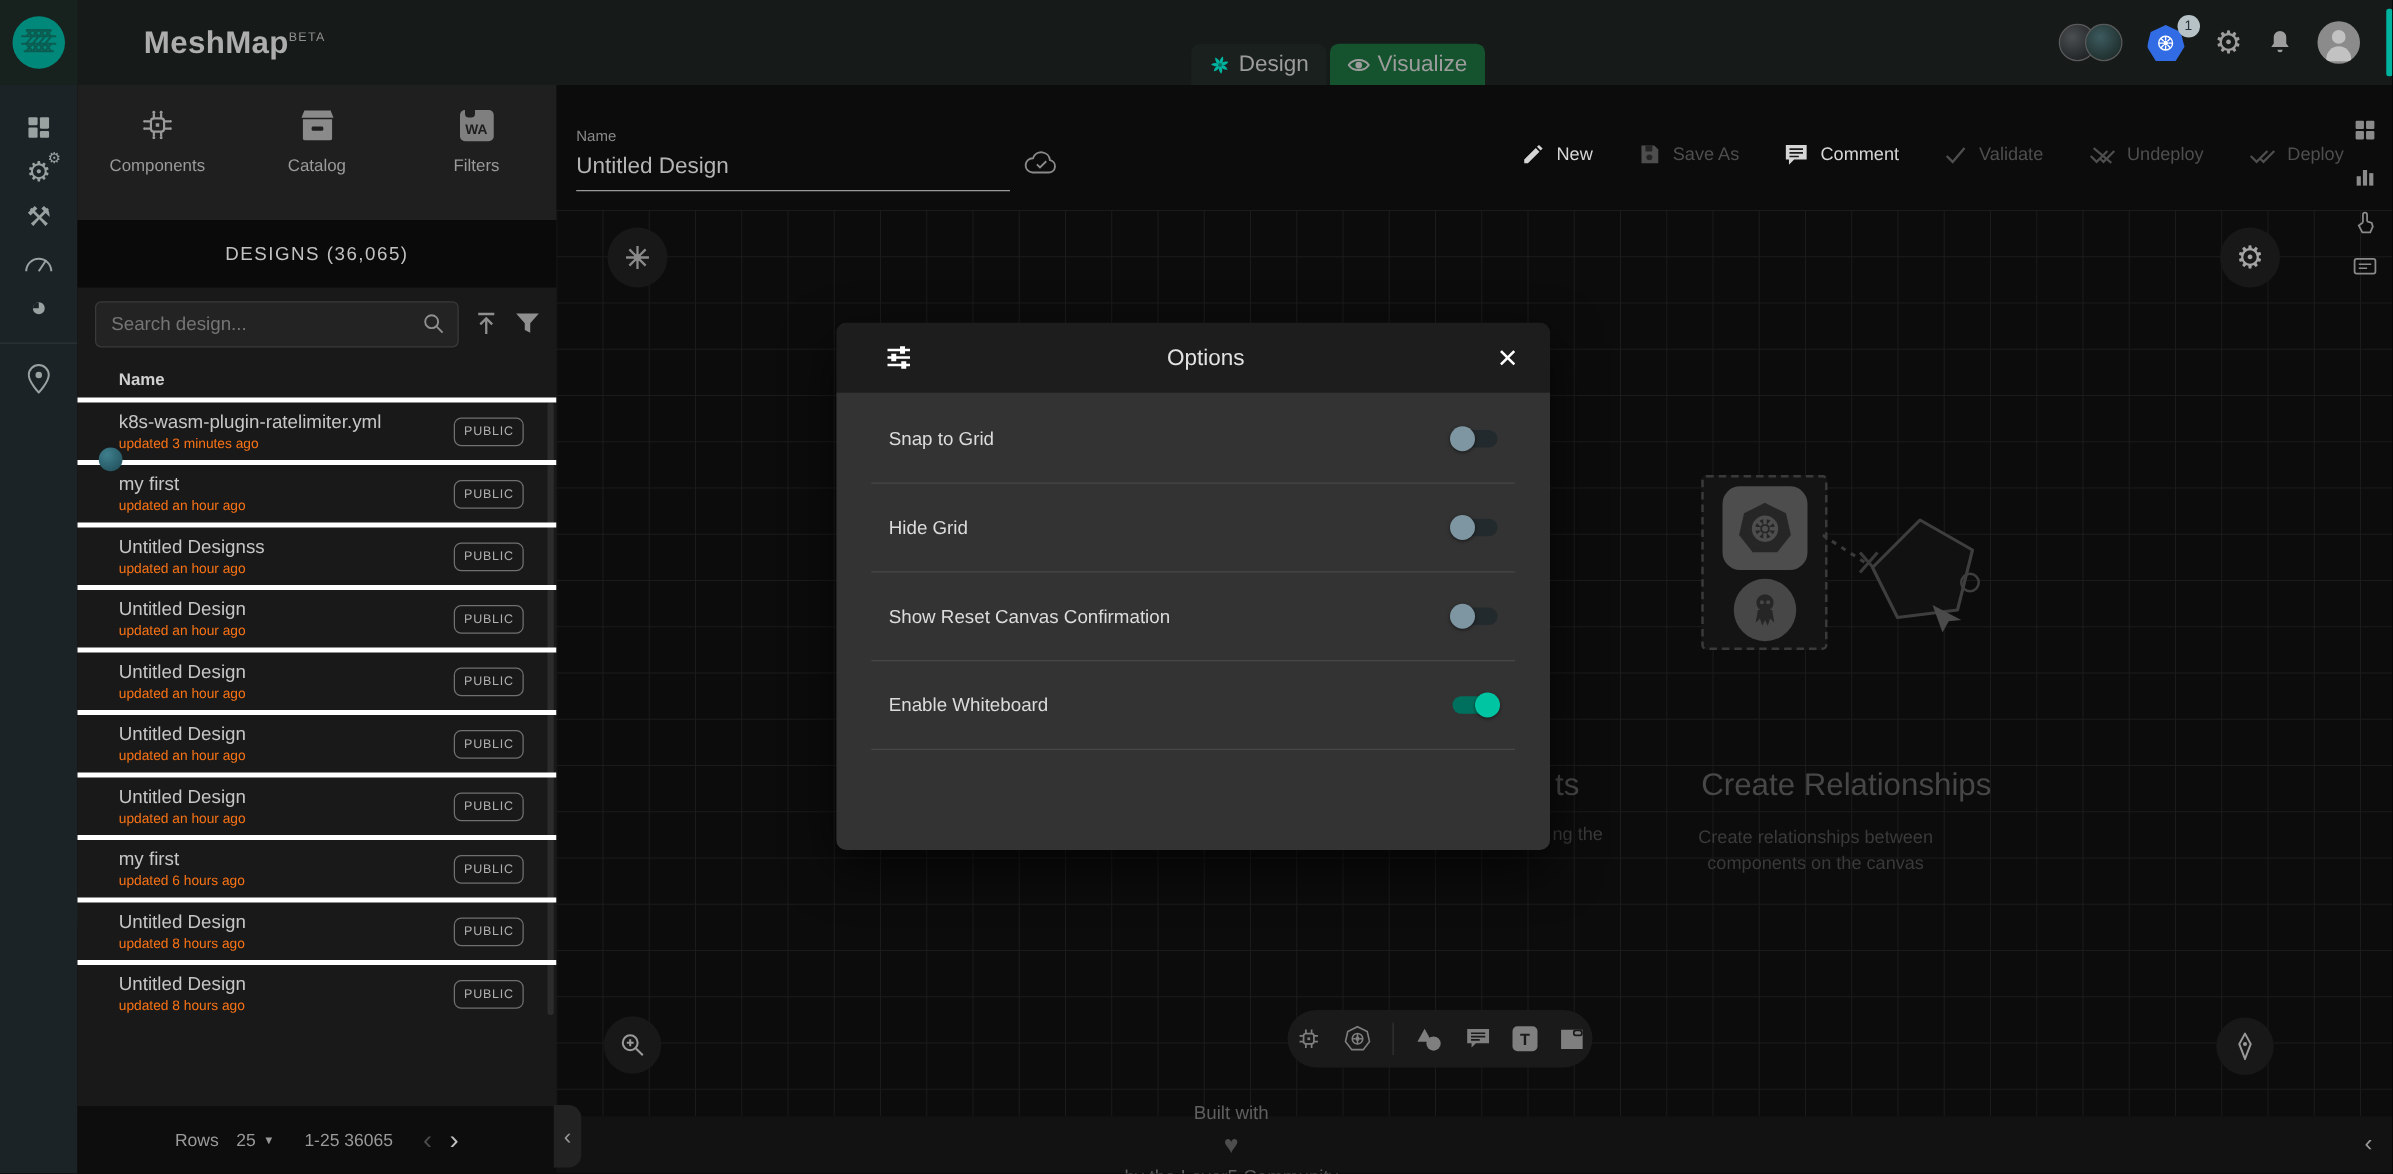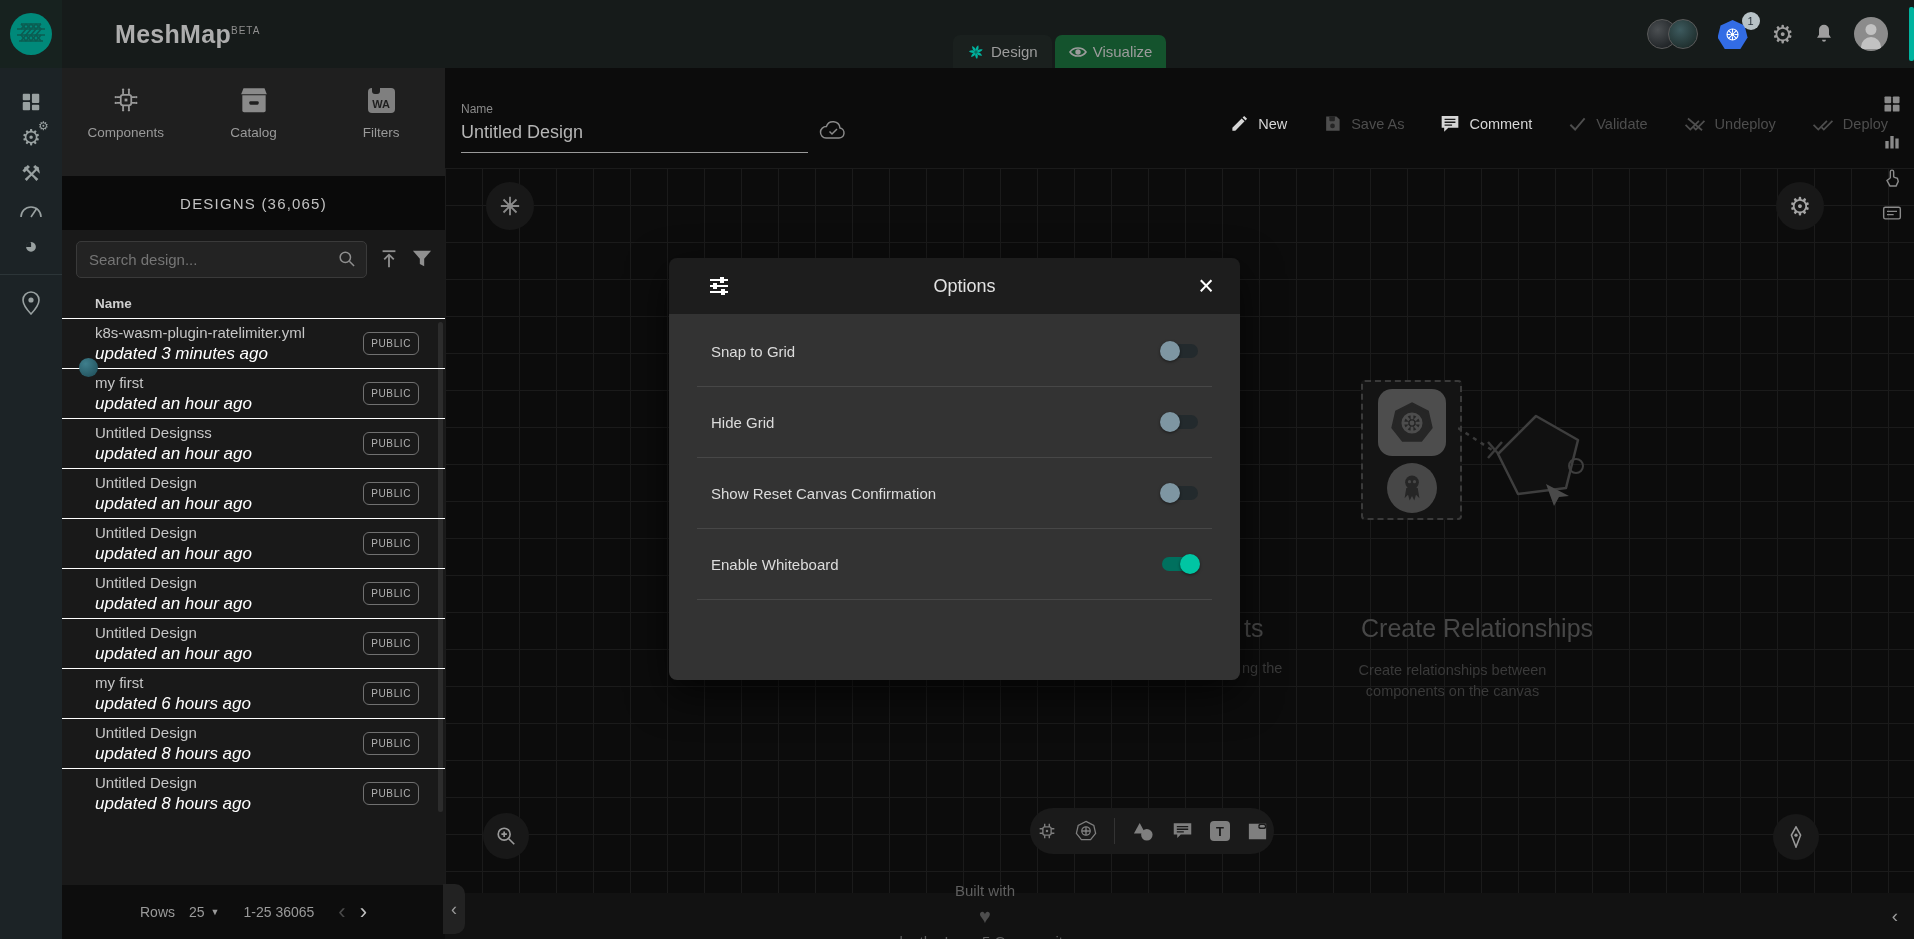--- a/index.html
+++ b/index.html
@@ -7,21 +7,21 @@
   body { font-family:"Liberation Sans", sans-serif; }
   .stage { position:relative; width:1914px; height:939px; background:#0c0c0c; overflow:hidden; }
 
   
   .header { position:absolute; left:0; top:0; width:1914px; height:68px; background:#161b1a; z-index:30; }
   .logo-tile { position:absolute; left:0; top:0; width:62px; height:68px; background:#17221f; display:flex; align-items:center; justify-content:center; cursor:pointer; }
   .logo-circle { width:42px; height:42px; border-radius:50%; background:#00897a; display:flex; align-items:center; justify-content:center; overflow:hidden; }
   .app-title { position:absolute; left:115px; top:20px; color:#adadad; font-size:25px; font-weight:bold; letter-spacing:.3px; }
   .app-title sup { font-size:10px; font-weight:normal; color:#8f8f8f; letter-spacing:1px; vertical-align:super; }
   .mode-tabs { position:absolute; left:953px; bottom:0; display:flex; }
-  .mode-tab { height:33px; display:flex; align-items:center; gap:6px; padding:0 14px; border-radius:7px 7px 0 0; color:#9c9c9c; font-size:15px; cursor:pointer; }
+  .mode-tab { height:33px; display:flex; align-items:center; gap:6px; padding:0 14px; border-radius:7px 7px 0 0; color:#9c9c9c; font-size:18px; cursor:pointer; }
   .mode-tab.design { background:#1a201e; }
   .mode-tab.visualize { background:#14532d; margin-left:3px; }
   .header-right { position:absolute; right:26px; top:0; height:68px; display:flex; align-items:center; gap:20px; }
   .avatar-pair { display:flex; }
   .avatar-photo { width:30px; height:30px; border-radius:50%; border:1.5px solid #5a5a5a; background:radial-gradient(circle at 35% 35%, #4b4f52, #23272a 70%); cursor:pointer; }
   .avatar-photo + .avatar-photo { margin-left:-9px; background:radial-gradient(circle at 40% 35%, #3d5a5e, #20302f 75%); }
   .k8s-wrap { position:relative; width:34px; height:32px; cursor:pointer; }
   .k8s-hepta { position:absolute; left:0; top:2px; width:30px; height:29px; background:#326CE5; clip-path:polygon(50% 0%, 90% 19%, 100% 60%, 76% 100%, 24% 100%, 0% 60%, 10% 19%); display:flex; align-items:center; justify-content:center; }
   .k8s-badge { position:absolute; right:-8px; top:-6px; width:18px; height:18px; border-radius:50%; background:#b7c2c6; color:#27313a; font-size:11px; display:flex; align-items:center; justify-content:center; }
   .hdr-icon { color:#9e9e9e; cursor:pointer; display:flex; align-items:center; }
@@ -55,43 +55,43 @@
   .panel-band { height:54px; background:#0a0a0a; display:flex; align-items:center; justify-content:center; color:#c2c2c2; font-size:15px; letter-spacing:1.2px; }
   .search-row { height:58px; display:flex; align-items:center; padding:0 12px 0 14px; gap:11px; }
   .search-wrap { position:relative; flex:1; }
   .search-input { width:100%; height:37px; background:#232323; border:1px solid #3a3a3a; border-radius:5px; color:#bdbdbd; font-size:15px; padding:0 36px 0 12px; outline:none; font-family:"Liberation Sans",sans-serif; }
   .search-input::placeholder { color:#757575; }
   .search-glass { position:absolute; right:10px; top:8px; color:#8f8f8f; }
   .tool-ic { color:#8f8f8f; cursor:pointer; display:flex; }
   .col-head { height:30px; display:flex; align-items:center; padding-left:33px; color:#cfcfcf; font-size:13.5px; font-weight:bold; }
   .rows { position:relative; }
   .rowscroll { position:absolute; right:2px; top:4px; width:5px; height:490px; background:#2c2c2c; border-radius:3px; }
-  .drow { height:50px; border-top:1px solid #ffffff; display:flex; align-items:center; padding:0 26px 0 33px; cursor:pointer; position:relative; }
+  .drow { height:50px; border-top:4px solid #ffffff; display:flex; align-items:center; padding:0 26px 0 33px; cursor:pointer; position:relative; }
   .drow-text { display:flex; flex-direction:column; gap:3px; }
   .drow-name { color:#c6c6c6; font-size:15px; }
-  .drow-updated { color:#ffffff; font-size:17px; font-style:italic; }
+  .drow-updated { color:#f97316; font-size:11px; }
   .pub-badge { margin-left:auto; border:1px solid #707070; border-radius:6px; color:#b0b0b0; font-size:10px; letter-spacing:.6px; padding:5px 7px; }
   .mini-avatar { position:absolute; left:17px; bottom:-9px; width:19px; height:19px; border-radius:50%; background:radial-gradient(circle at 35% 30%, #3f7f8d, #1d4a54); z-index:2; }
   .pagination { margin-top:auto; height:54px; background:#0d0d0d; display:flex; align-items:center; justify-content:center; gap:14px; color:#9a9a9a; font-size:14px; }
   .page-size { display:flex; align-items:center; gap:6px; cursor:pointer; }
   .page-size .caret { font-size:9px; }
   .page-range { margin:0 10px; color:#9a9a9a; }
   .page-prev { color:#4a4a4a; font-size:22px; line-height:1; cursor:default; }
   .page-next { color:#c0c0c0; font-size:22px; line-height:1; cursor:pointer; }
   .panel-collapse { position:absolute; left:443px; top:884px; width:22px; height:50px; background:#222; border-radius:0 10px 10px 0; display:flex; align-items:center; justify-content:center; color:#9a9a9a; font-size:18px; cursor:pointer; z-index:25; }
 
   
   .canvas { position:absolute; left:445px; top:68px; right:0; bottom:0; background:#0c0c0c; }
   .canvas-grid { position:absolute; left:0; right:0; top:100px; bottom:46px;
     background-image:linear-gradient(#1b1b1b 1px, transparent 1px), linear-gradient(90deg,#1b1b1b 1px, transparent 1px);
     background-size:37px 37px; }
   .name-label { position:absolute; left:16px; top:34px; color:#8a8a8a; font-size:12px; }
   .name-input { position:absolute; left:16px; top:50px; width:347px; background:transparent; border:none; border-bottom:1px solid #9a9a9a; color:#b5b5b5; font-size:18px; padding:4px 0 9px 0; outline:none; font-family:"Liberation Sans",sans-serif; }
   .cloud-ic { position:absolute; left:374px; top:52px; color:#8a8a8a; }
-  .dtoolbar { position:absolute; right:26px; top:46px; display:flex; gap:36px; }
+  .dtoolbar { position:absolute; right:39px; top:46px; display:flex; gap:36px; }
   .dbtn { display:flex; align-items:center; gap:9px; font-size:14.5px; cursor:pointer; }
   .dbtn.enabled { color:#d6d6d6; }
   .dbtn.disabled { color:#4e4e4e; cursor:default; }
   .circ-btn { position:absolute; width:48px; height:48px; border-radius:50%; background:#181818; display:flex; align-items:center; justify-content:center; color:#9a9a9a; cursor:pointer; }
   .btn-frozen { left:41px; top:114px; }
   .btn-settings { left:1331px; top:114px; color:#a5a5a5; }
   .btn-zoomin { left:38px; top:745px; width:46px; height:46px; }
   .btn-pen { left:1328px; top:746px; width:46px; height:46px; }
   .dock { position:absolute; left:585px; top:740px; width:244px; height:46px; background:#1a1a1a; border-radius:26px; display:flex; align-items:center; justify-content:center; gap:17px; color:#7f7f7f; }
   .dock-divider { width:1px; height:26px; background:#333; }

